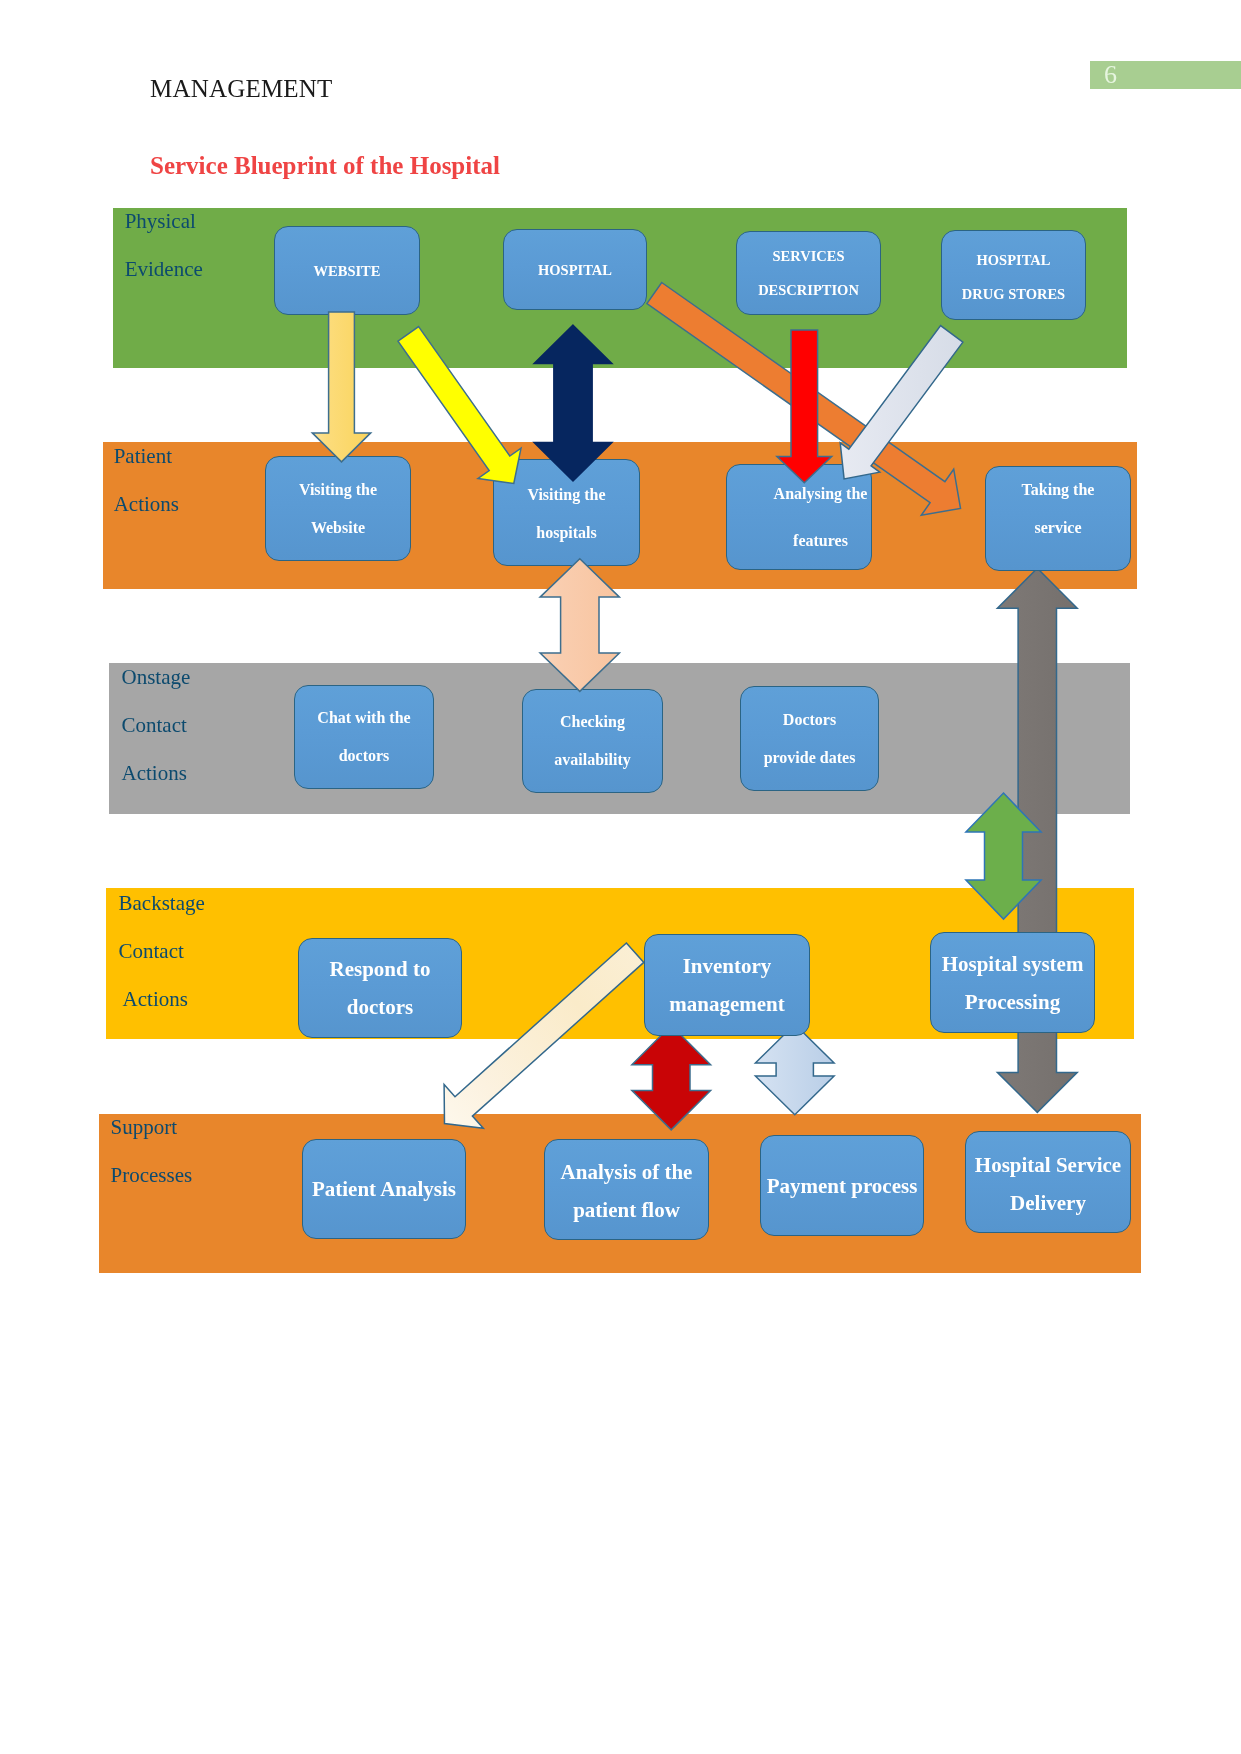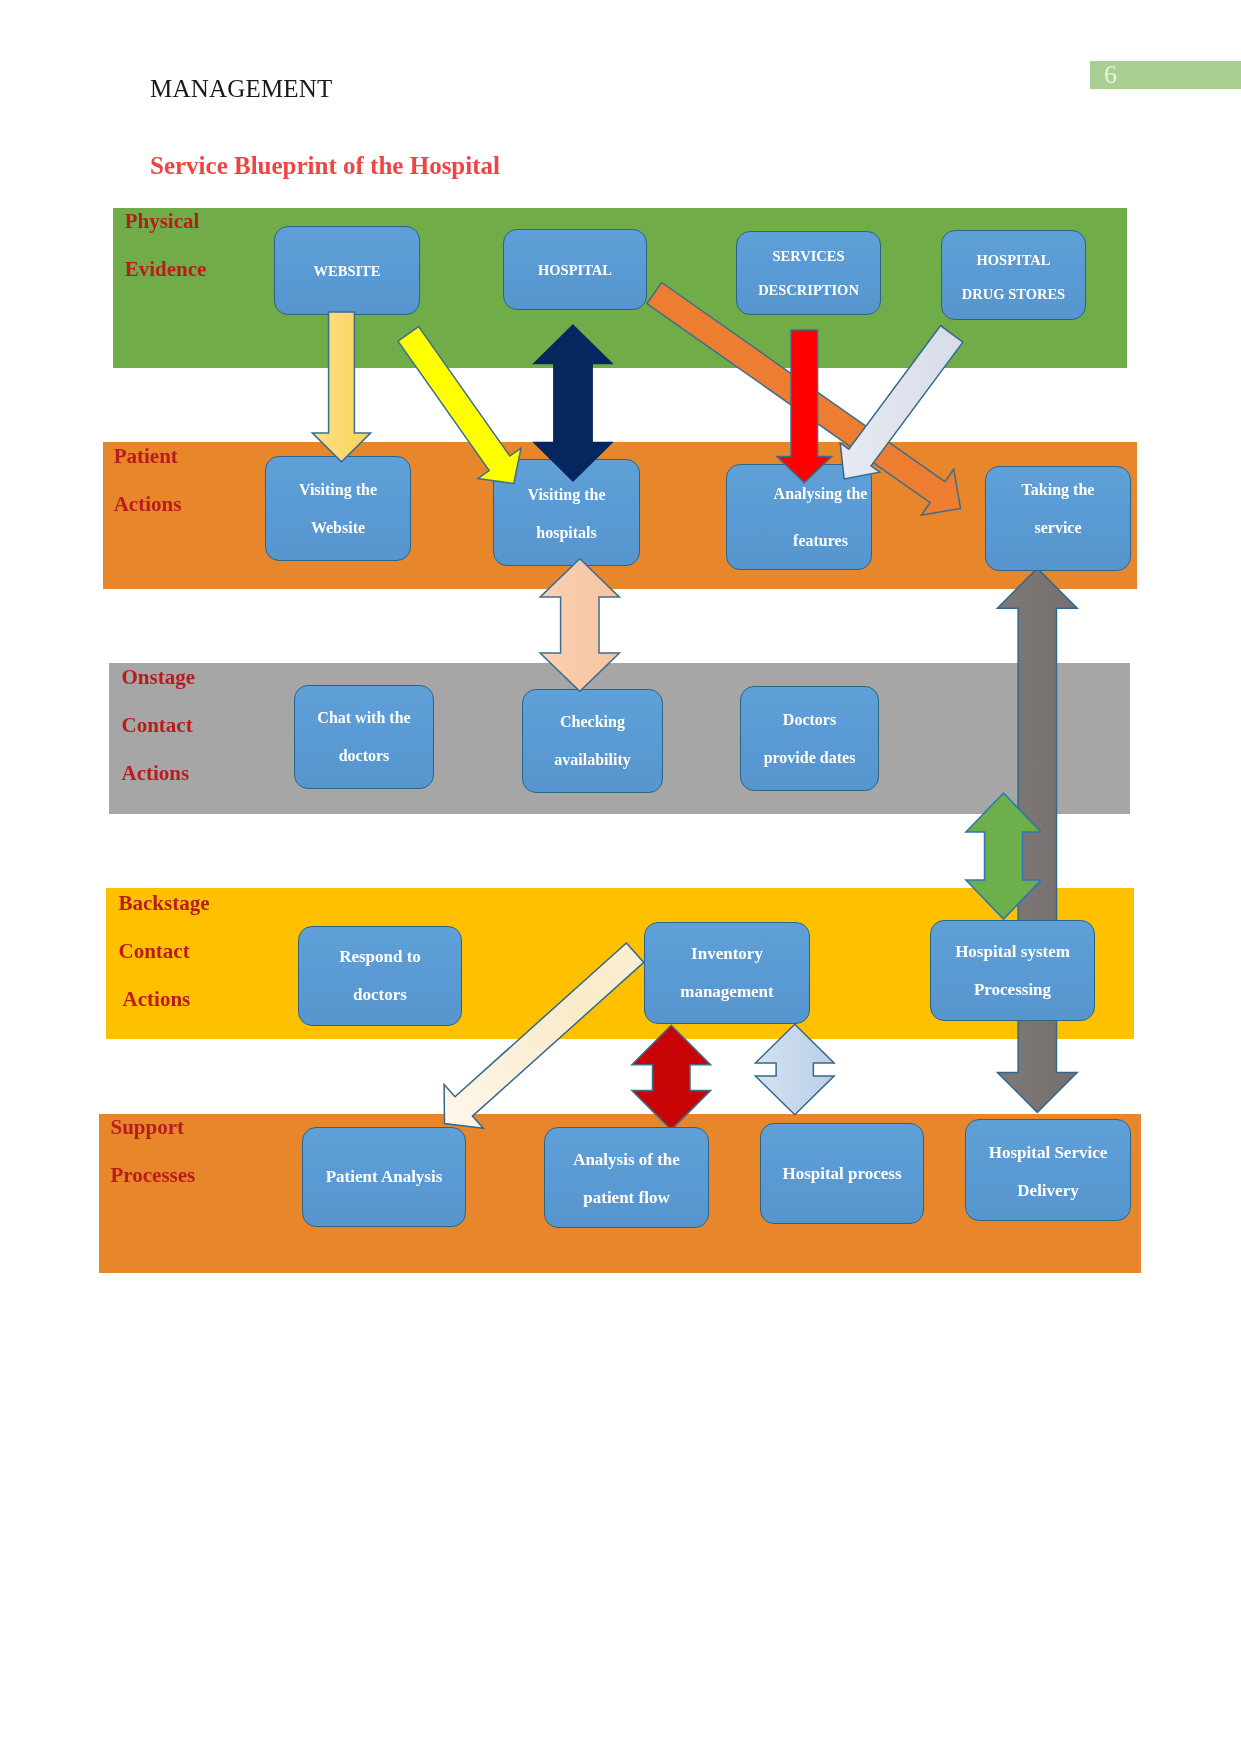--- a/index.html
+++ b/index.html
@@ -7,32 +7,32 @@
   body{width:1241px;height:1754px;position:relative;overflow:hidden;
        font-family:"Liberation Serif","DejaVu Serif",serif;}
   .page{position:absolute;left:0;top:0;width:1241px;height:1754px;}
   #pageno-banner{position:absolute;left:1090px;top:61px;width:151px;height:28px;
        background:#A8CE91;}
   #pageno-text{position:absolute;left:1104px;top:60px;font-size:26px;color:#E6F5DF;line-height:30px;}
   #doc-header{position:absolute;left:150px;top:75px;font-size:25px;color:#1A1A1A;letter-spacing:0.2px;}
   #doc-title{position:absolute;left:150px;top:152px;font-size:25px;font-weight:bold;color:#ef4444;}
 
   .band{position:absolute;}
-  .band-label{position:absolute;font-size:21px;font-weight:bold;color:#b91c1c;line-height:48px;white-space:pre;}
+  .band-label{position:absolute;font-size:21px;font-weight:normal;color:#0c4a6e;line-height:48px;white-space:pre;}
 
   .node{position:absolute;box-sizing:border-box;background:linear-gradient(180deg,#5FA0D8 0%,#5B9BD5 45%,#5695CE 100%);border:1.8px solid #2B6484;
         border-radius:14px;color:#fff;font-weight:bold;display:flex;flex-direction:column;
         align-items:center;justify-content:center;text-align:center;z-index:5;
         box-shadow:0 0 0 0 transparent;}
   .node span{display:block;}
   .node.caps{font-size:14.5px;}
   .node.caps span{line-height:34px;}
   .node.norm{font-size:16px;}
   .node.norm span{line-height:38px;}
-  .node.big{font-size:17px;}
+  .node.big{font-size:21px;margin-top:12px;}
   .node.lh47 span{line-height:47px;}
   .node.shiftup10{padding-bottom:20px;margin-left:24px;}
   .node.dn3{padding-top:3px;}
   svg.arrows{position:absolute;left:0;top:0;width:1241px;height:1754px;overflow:visible;}
 </style>
 </head>
 <body>
 
 <div class="page">
   <div id="pageno-banner"></div>
@@ -163,21 +163,21 @@
   </div>
 
   <div class="node norm big" style="left:302px;top:1127px;width:164px;height:100px;">
     <span>Patient Analysis</span>
   </div>
   <div class="node norm big two dn3" style="left:544px;top:1127px;width:165px;height:101px;">
     <span>Analysis of the</span>
     <span>patient flow</span>
   </div>
   <div class="node norm big" style="left:760px;top:1123px;width:164px;height:101px;">
-    <span>Hospital process</span>
+    <span>Payment process</span>
   </div>
   <div class="node norm big two dn3" style="left:965px;top:1119px;width:166px;height:102px;">
     <span>Hospital Service</span>
     <span>Delivery</span>
   </div>
 
   <svg class="arrows" style="z-index:8;" viewBox="0 0 1241 1754">
 
     <path d="M579.8,558.7 L619.4,597.1 L599.0,597.1 L599.0,653.0 L619.4,653.0 L579.8,691.4 L540.1,653.0 L560.6,653.0 L560.6,597.1 L540.1,597.1 Z" fill="url(#gradPeach)" stroke="#3D6E8E" stroke-width="1.5"></path>
 

